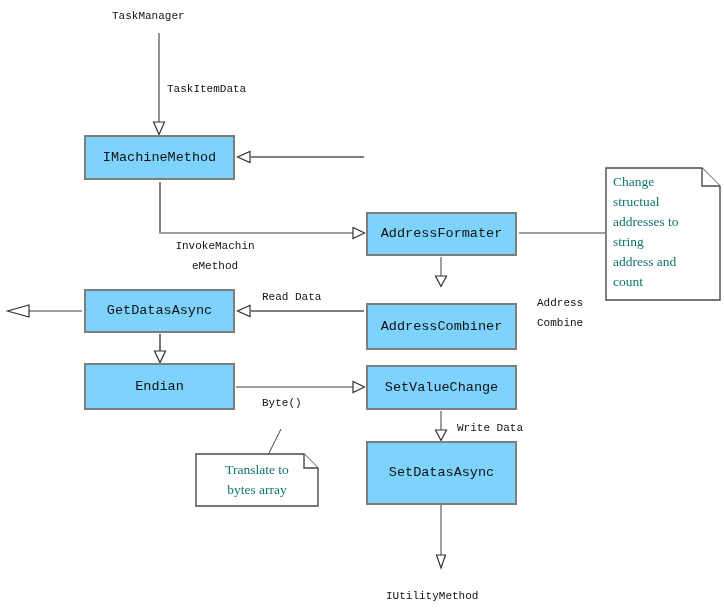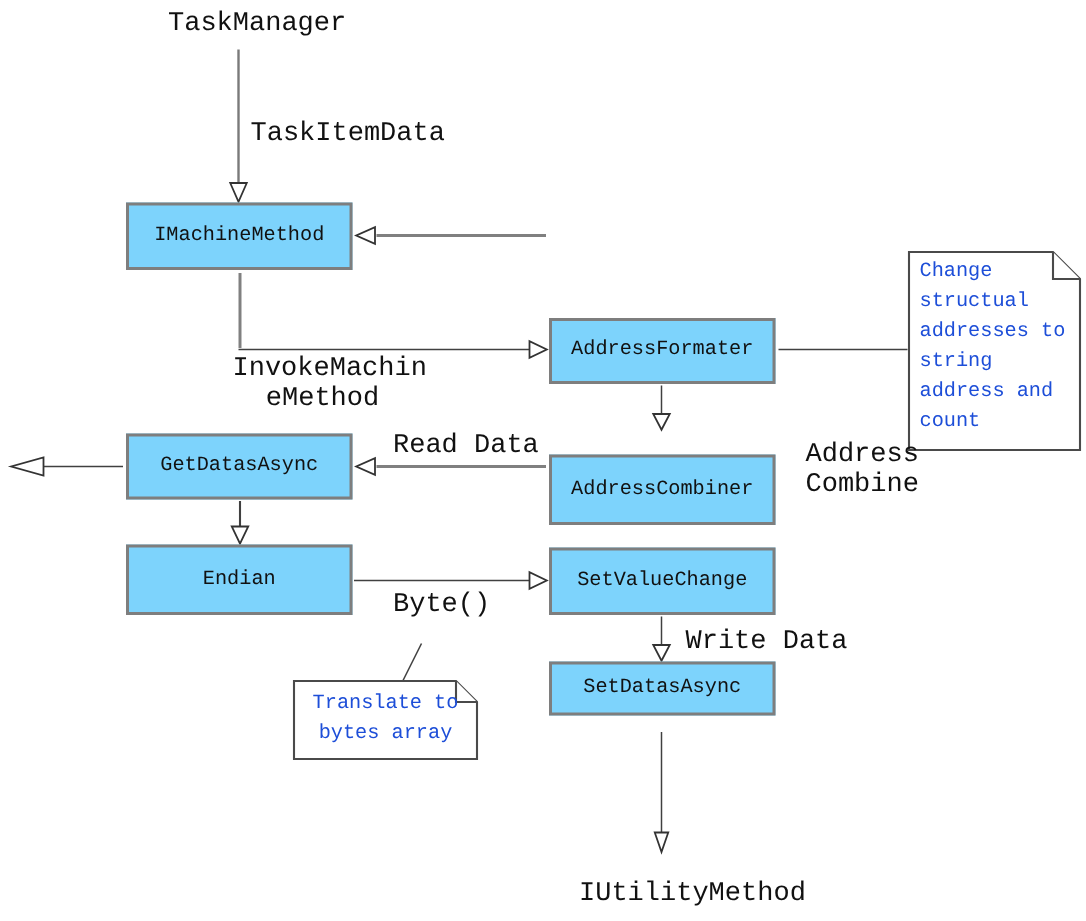--- a/index.html
+++ b/index.html
@@ -18,27 +18,27 @@
   .wd14{stroke:#404040;stroke-width:1.4;fill:none;}
   .head{fill:#ffffff;stroke:#333333;stroke-width:1.2;}
   .noteshape{fill:#ffffff;stroke:#4a4a4a;stroke-width:1.4;}
   .box{
     position:absolute;box-sizing:border-box;
     border:2px solid #7e7e7e;background:#7dd3fc;
     display:flex;align-items:center;justify-content:center;
     font-size:13.5px;line-height:16px;white-space:pre;
   }
   .lbl{
-    position:absolute;font-size:18px;line-height:20px;
+    position:absolute;font-size:11px;line-height:20px;
     white-space:pre;color:#111111;
   }
   .lbl.center{text-align:center;}
   .note-text{
     position:absolute;font-size:13.5px;line-height:20px;
-    white-space:pre;color:#1d4ed8;
+    white-space:pre;color:#0f766e;font-family:Liberation Serif, serif;
   }
   .note-text.center{text-align:center;}
 </style>
 </head>
 <body>
 
 <div class="canvas">
 
   <svg class="wires" viewBox="0 0 724 614" xmlns="http://www.w3.org/2000/svg">
 
@@ -114,21 +114,21 @@
 
   <div class="lbl" style="left:112px;top:6px;">TaskManager</div>
   <div class="lbl" style="left:386px;top:586px;">IUtilityMethod</div>
 
   <div class="box" style="left:84px;top:135px;width:151px;height:45px;">IMachineMethod</div>
   <div class="box" style="left:366px;top:212px;width:151px;height:44px;">AddressFormater</div>
   <div class="box" style="left:366px;top:303px;width:151px;height:47px;">AddressCombiner</div>
   <div class="box" style="left:84px;top:289px;width:151px;height:44px;">GetDatasAsync</div>
   <div class="box" style="left:366px;top:365px;width:151px;height:45px;">SetValueChange</div>
   <div class="box" style="left:84px;top:363px;width:151px;height:47px;">Endian</div>
-  <div class="box" style="left:366px;top:441px;width:151px;height:36px;">SetDatasAsync</div>
+  <div class="box" style="left:366px;top:441px;width:151px;height:64px;">SetDatasAsync</div>
 
   <div class="lbl" style="left:167px;top:79px;">TaskItemData</div>
   <div class="lbl center" style="left:155px;top:236px;width:120px;">InvokeMachin
 eMethod</div>
   <div class="lbl" style="left:262px;top:287px;">Read Data</div>
   <div class="lbl" style="left:537px;top:293px;">Address
 Combine</div>
   <div class="lbl" style="left:262px;top:393px;">Byte()</div>
   <div class="lbl" style="left:457px;top:418px;">Write Data</div>
 

